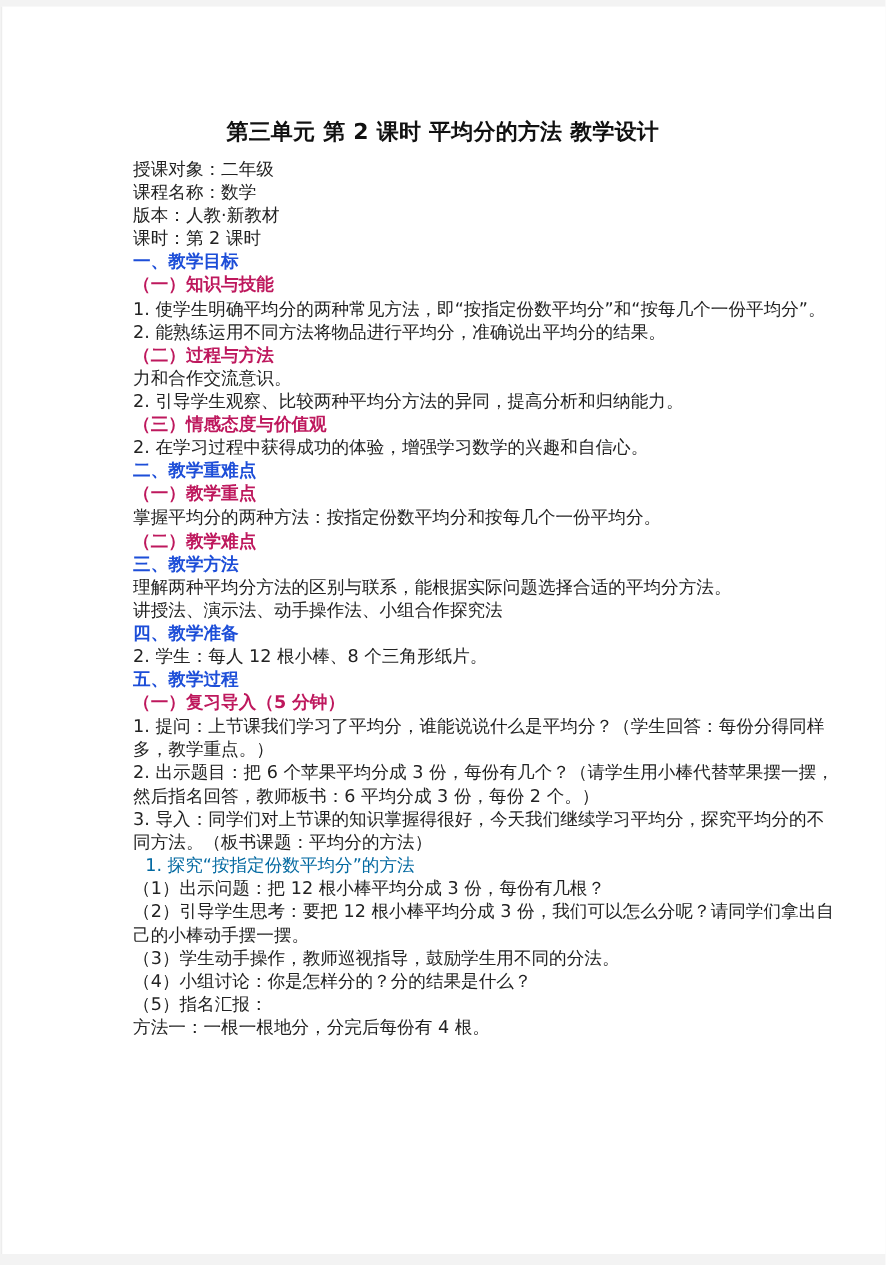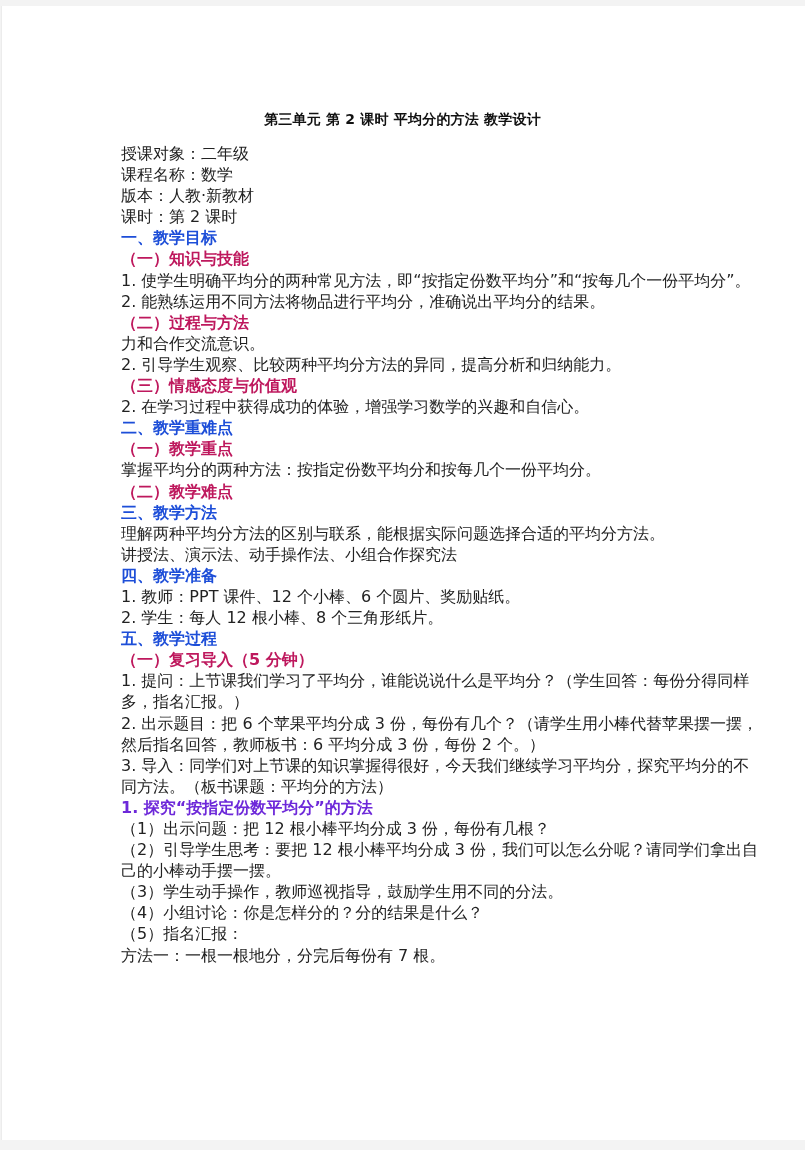--- a/index.html
+++ b/index.html
@@ -22,21 +22,21 @@
       height: 1134px;
       background: #ffffff;
       border-left: 1px solid #ececec;
     }
     .title {
       position: absolute;
       top: 104px;
       left: 0;
       width: 805px;
       text-align: center;
-      font-size: 14px;
+      font-size: 20px;
       font-weight: bold;
       color: #111111;
       line-height: 30px;
       letter-spacing: 0.2px;
     }
     .content {
       position: absolute;
       left: 121px;
       top: 143px;
       width: 570px;
@@ -52,22 +52,23 @@
     .h1 {
       font-weight: bold;
       color: #1d4ed8;
     }
     .h2 {
       font-weight: bold;
       color: #be185d;
       padding-left: 0px;
     }
     .h3 {
-      font-weight: bold;
-      color: #6d28d9;
+      font-weight: normal;
+      color: #0369a1;
+      margin-left: 11px;
     }
   </style>
 </head>
 <body>
 
 <div class="page"></div>
 
 <div class="title">第三单元 第 2 课时 平均分的方法 教学设计</div>
 
 <div class="content">
@@ -85,31 +86,30 @@
   <div class="line h2">（三）情感态度与价值观</div>
   <div class="line">2. 在学习过程中获得成功的体验，增强学习数学的兴趣和自信心。</div>
   <div class="line h1">二、教学重难点</div>
   <div class="line h2">（一）教学重点</div>
   <div class="line">掌握平均分的两种方法：按指定份数平均分和按每几个一份平均分。</div>
   <div class="line h2">（二）教学难点</div>
   <div class="line h1">三、教学方法</div>
   <div class="line">理解两种平均分方法的区别与联系，能根据实际问题选择合适的平均分方法。</div>
   <div class="line">讲授法、演示法、动手操作法、小组合作探究法</div>
   <div class="line h1">四、教学准备</div>
-  <div class="line">1. 教师：PPT 课件、12 个小棒、6 个圆片、奖励贴纸。</div>
   <div class="line">2. 学生：每人 12 根小棒、8 个三角形纸片。</div>
   <div class="line h1">五、教学过程</div>
   <div class="line h2">（一）复习导入（5 分钟）</div>
   <div class="line">1.  提问：上节课我们学习了平均分，谁能说说什么是平均分？（学生回答：每份分得同样</div>
-  <div class="line">多，指名汇报。）</div>
+  <div class="line">多，教学重点。）</div>
   <div class="line">2.  出示题目：把 6 个苹果平均分成 3 份，每份有几个？（请学生用小棒代替苹果摆一摆，</div>
   <div class="line">然后指名回答，教师板书：6 平均分成 3 份，每份 2 个。）</div>
   <div class="line">3.  导入：同学们对上节课的知识掌握得很好，今天我们继续学习平均分，探究平均分的不</div>
   <div class="line">同方法。（板书课题：平均分的方法）</div>
   <div class="line h3">1. 探究“按指定份数平均分”的方法</div>
   <div class="line">（1）出示问题：把 12 根小棒平均分成 3 份，每份有几根？</div>
   <div class="line">（2）引导学生思考：要把 12 根小棒平均分成 3 份，我们可以怎么分呢？请同学们拿出自</div>
   <div class="line">己的小棒动手摆一摆。</div>
   <div class="line">（3）学生动手操作，教师巡视指导，鼓励学生用不同的分法。</div>
   <div class="line">（4）小组讨论：你是怎样分的？分的结果是什么？</div>
   <div class="line">（5）指名汇报：</div>
-  <div class="line">方法一：一根一根地分，分完后每份有 7 根。</div>
+  <div class="line">方法一：一根一根地分，分完后每份有 4 根。</div>
 </div>
 
 </body></html>

